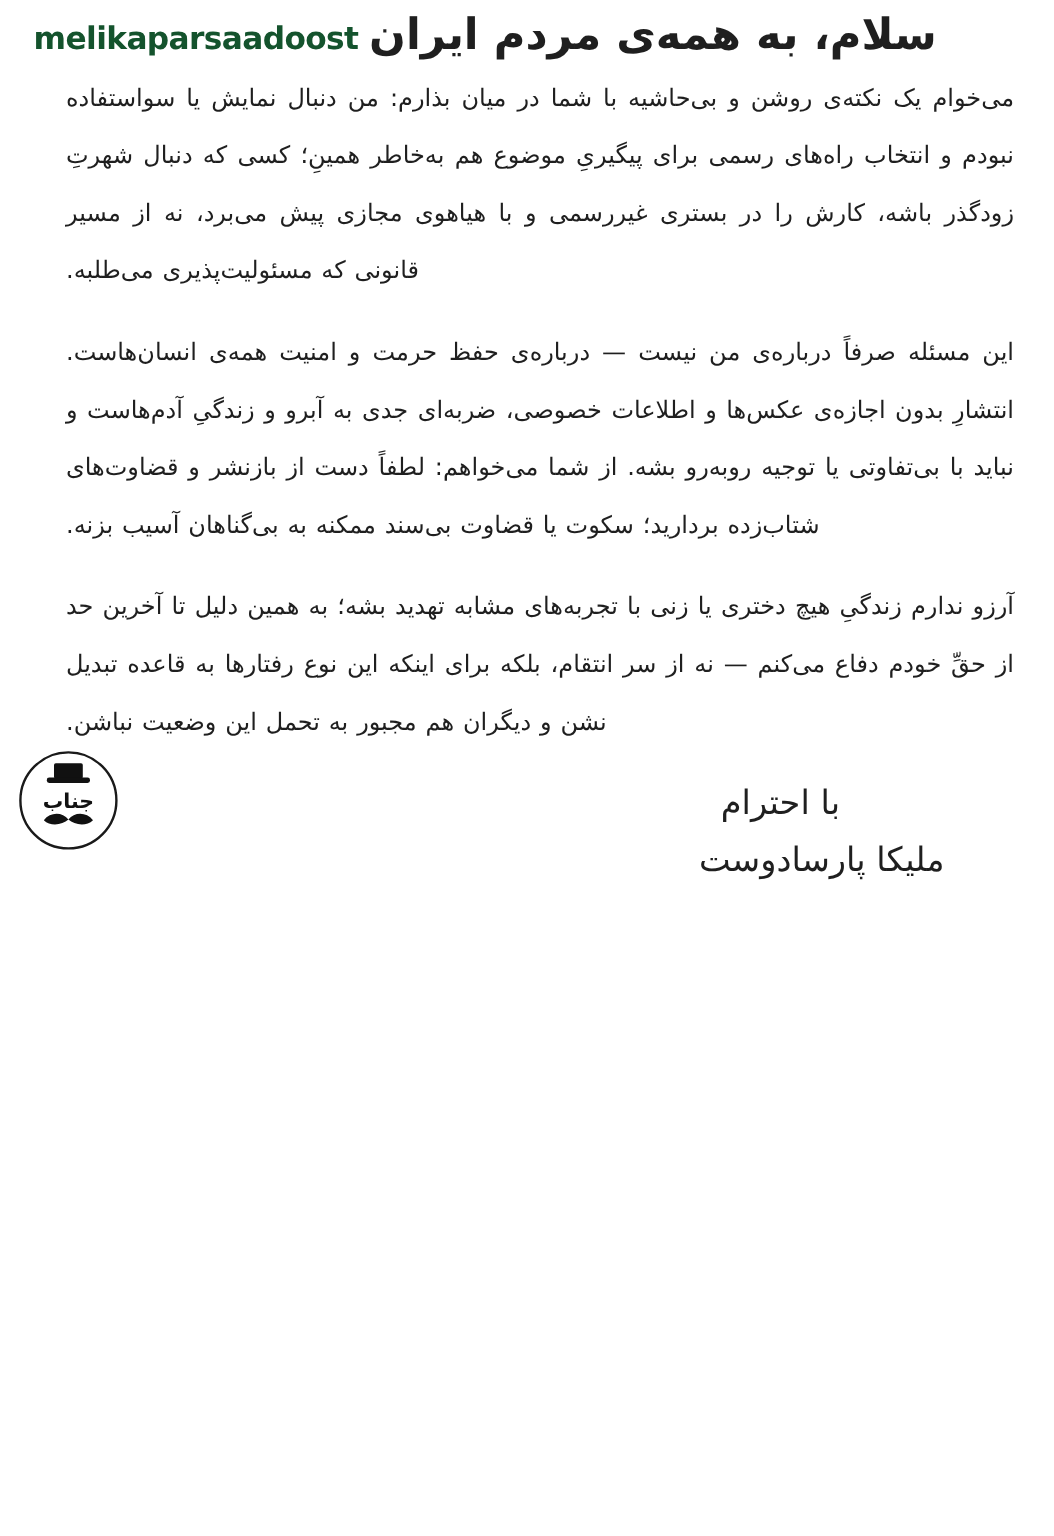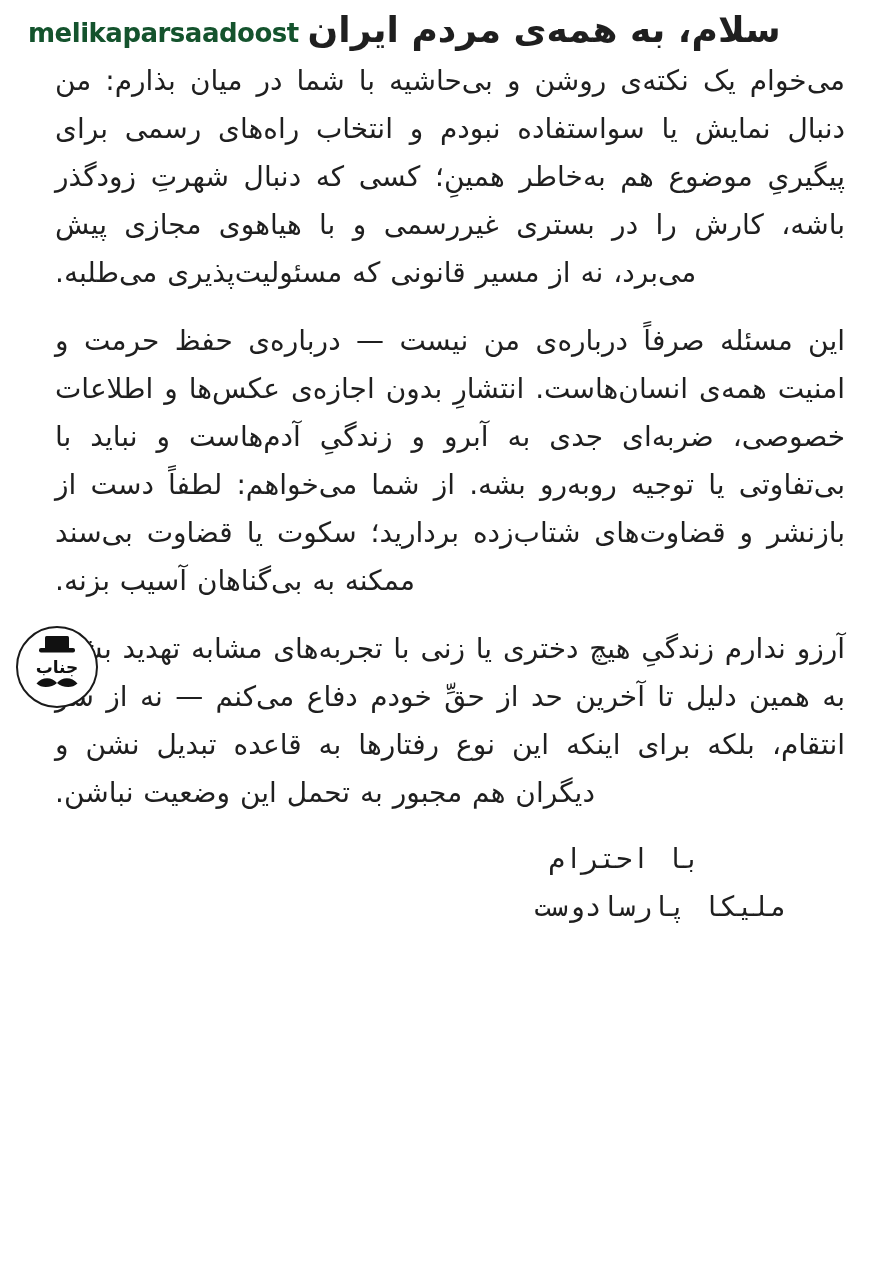--- a/index.html
+++ b/index.html
@@ -26,31 +26,31 @@
     font-size:26px;
     letter-spacing:-0.5px;
     color:#14532d;
     cursor:pointer;
   }
   .greeting{font-size:36px;font-weight:bold;}
   .para{
     direction:rtl;
     text-align:justify;
     text-align-last:left;
-    font-size:28px;
+    font-size:20px;
     line-height:48px;
     margin:0 0 20px 0;
     word-spacing:1px;
   }
   .footer-block{
     direction:rtl;
     font-size:28px;
     line-height:48px;
   }
-  .footer-line{font-family:Liberation Mono, monospace;}
+  .footer-line{}
   .sig1{margin-right:145px;}
   .sig2{margin-right:58px;}
   .watermark{
     position:absolute;
     left:14px;top:624px;
     width:86px;height:86px;
     pointer-events:none;
   }
   .watermark svg{display:block;}
 </style>

